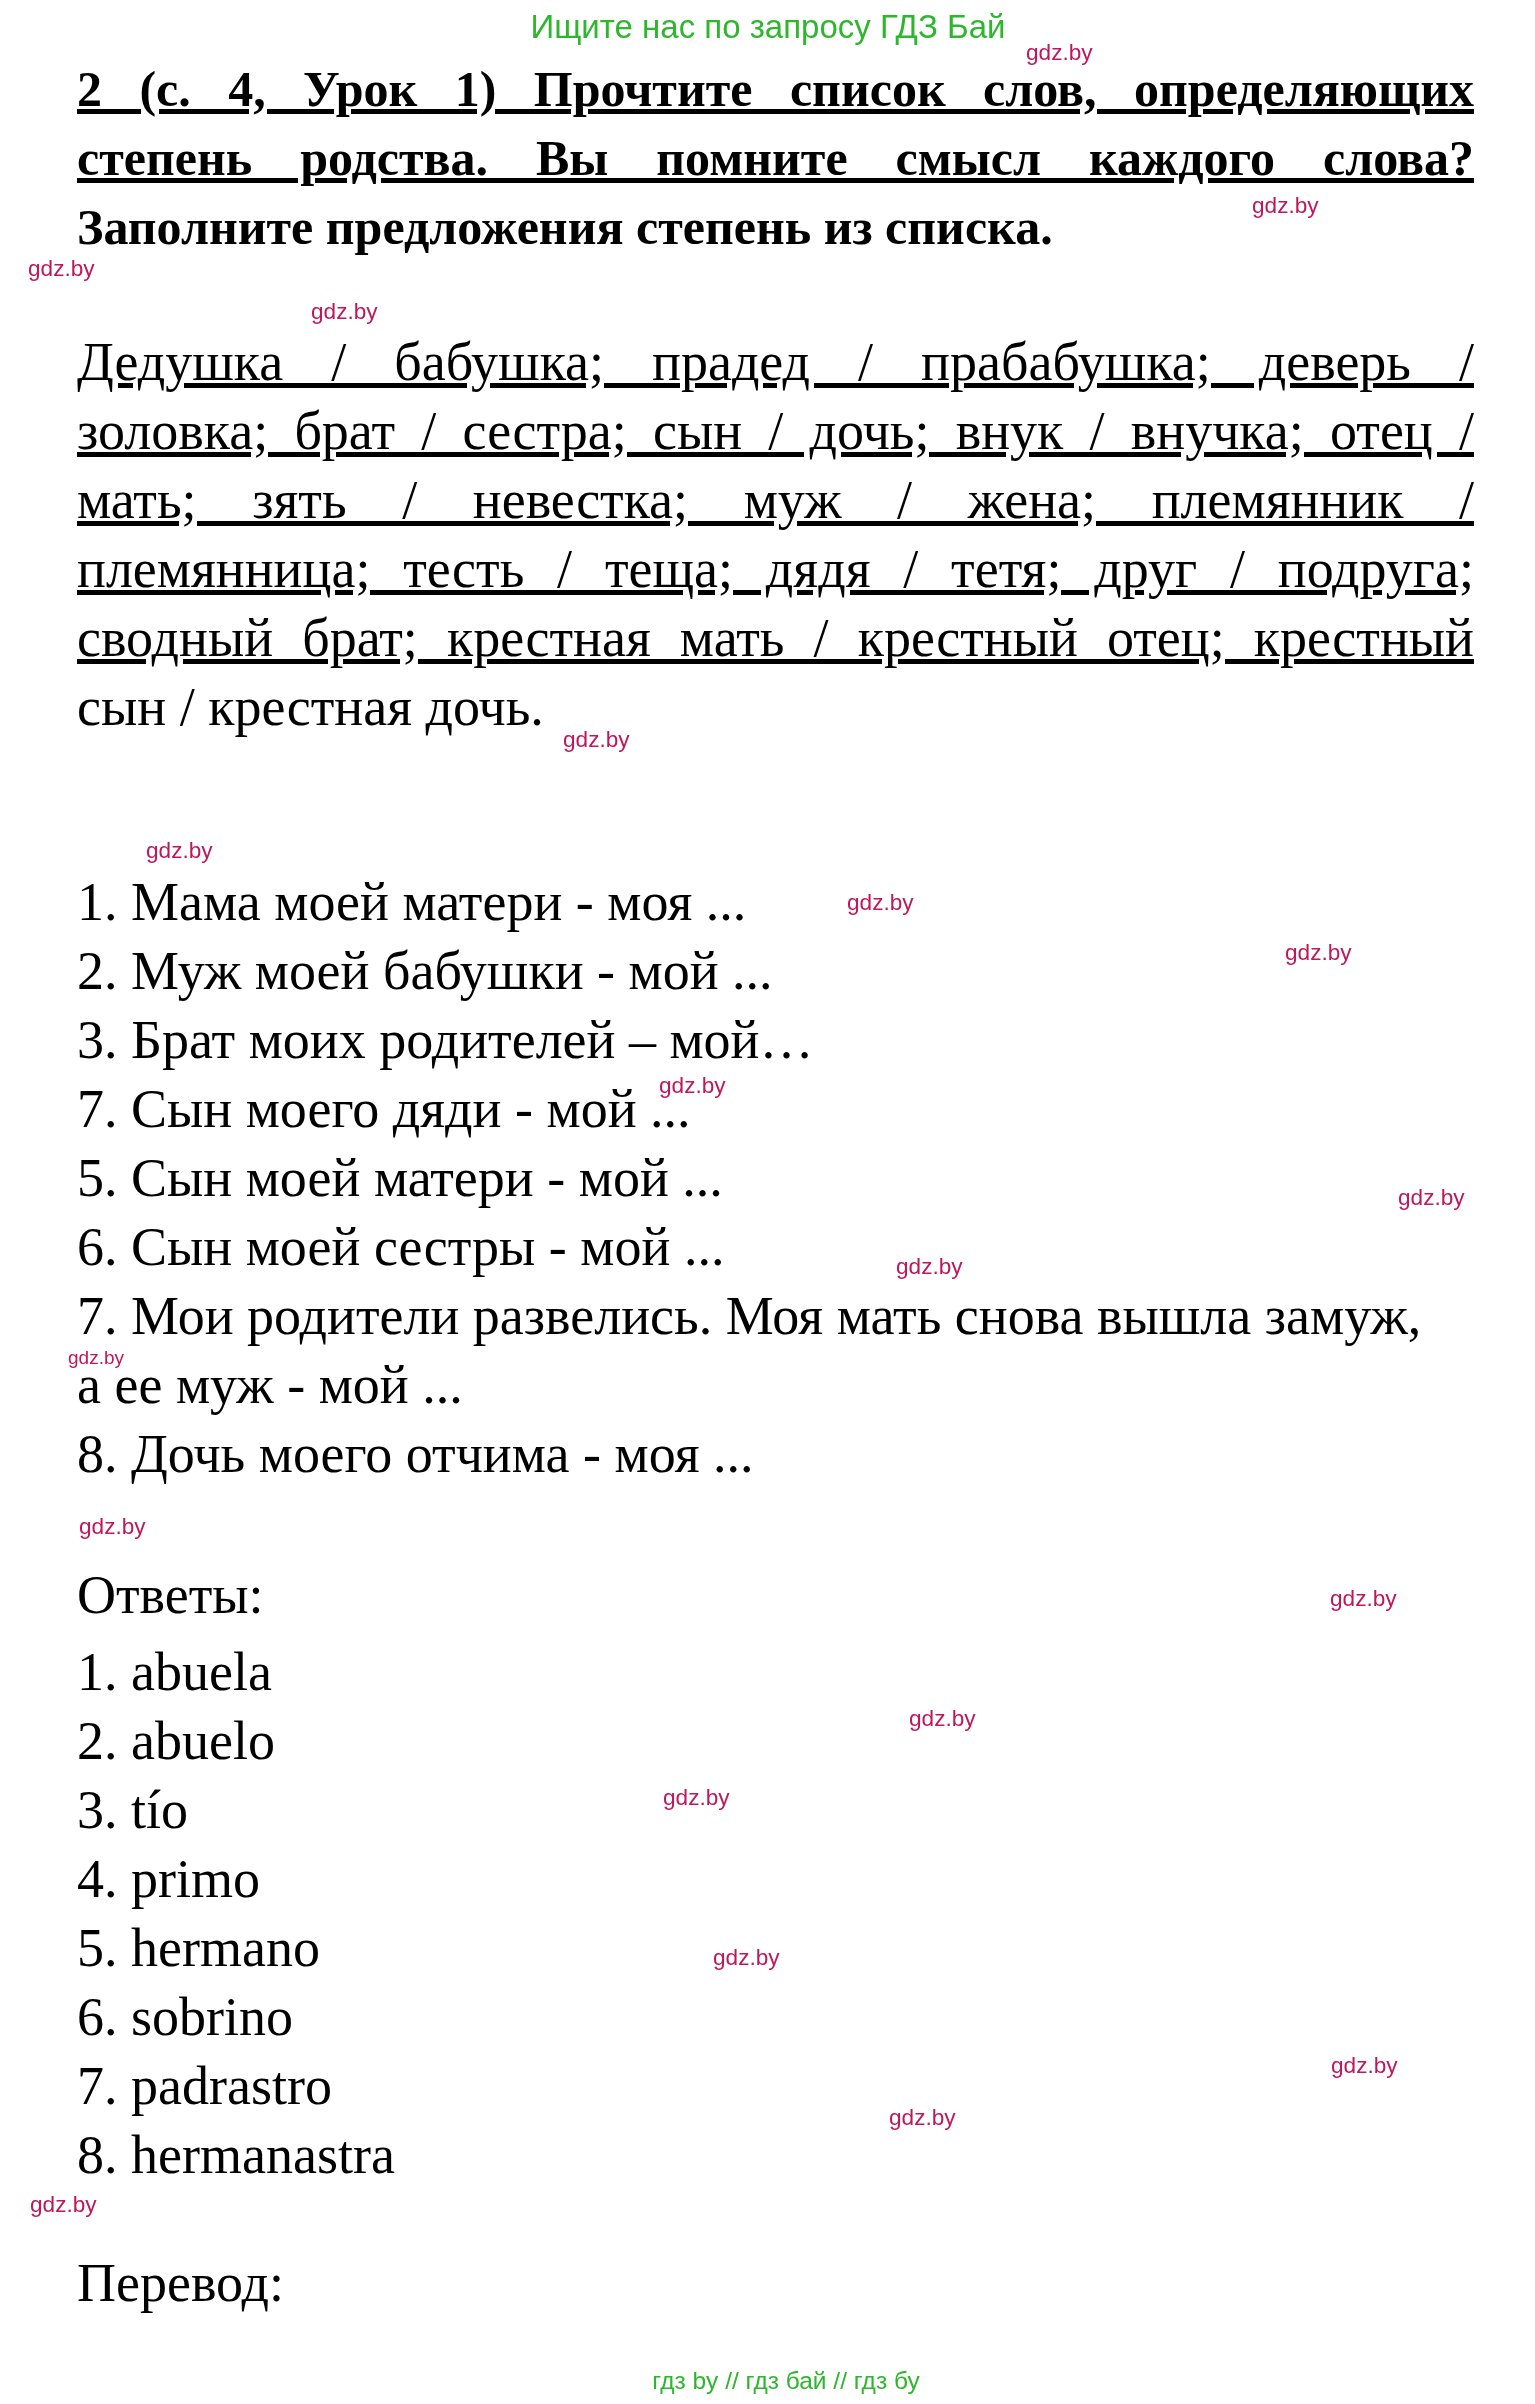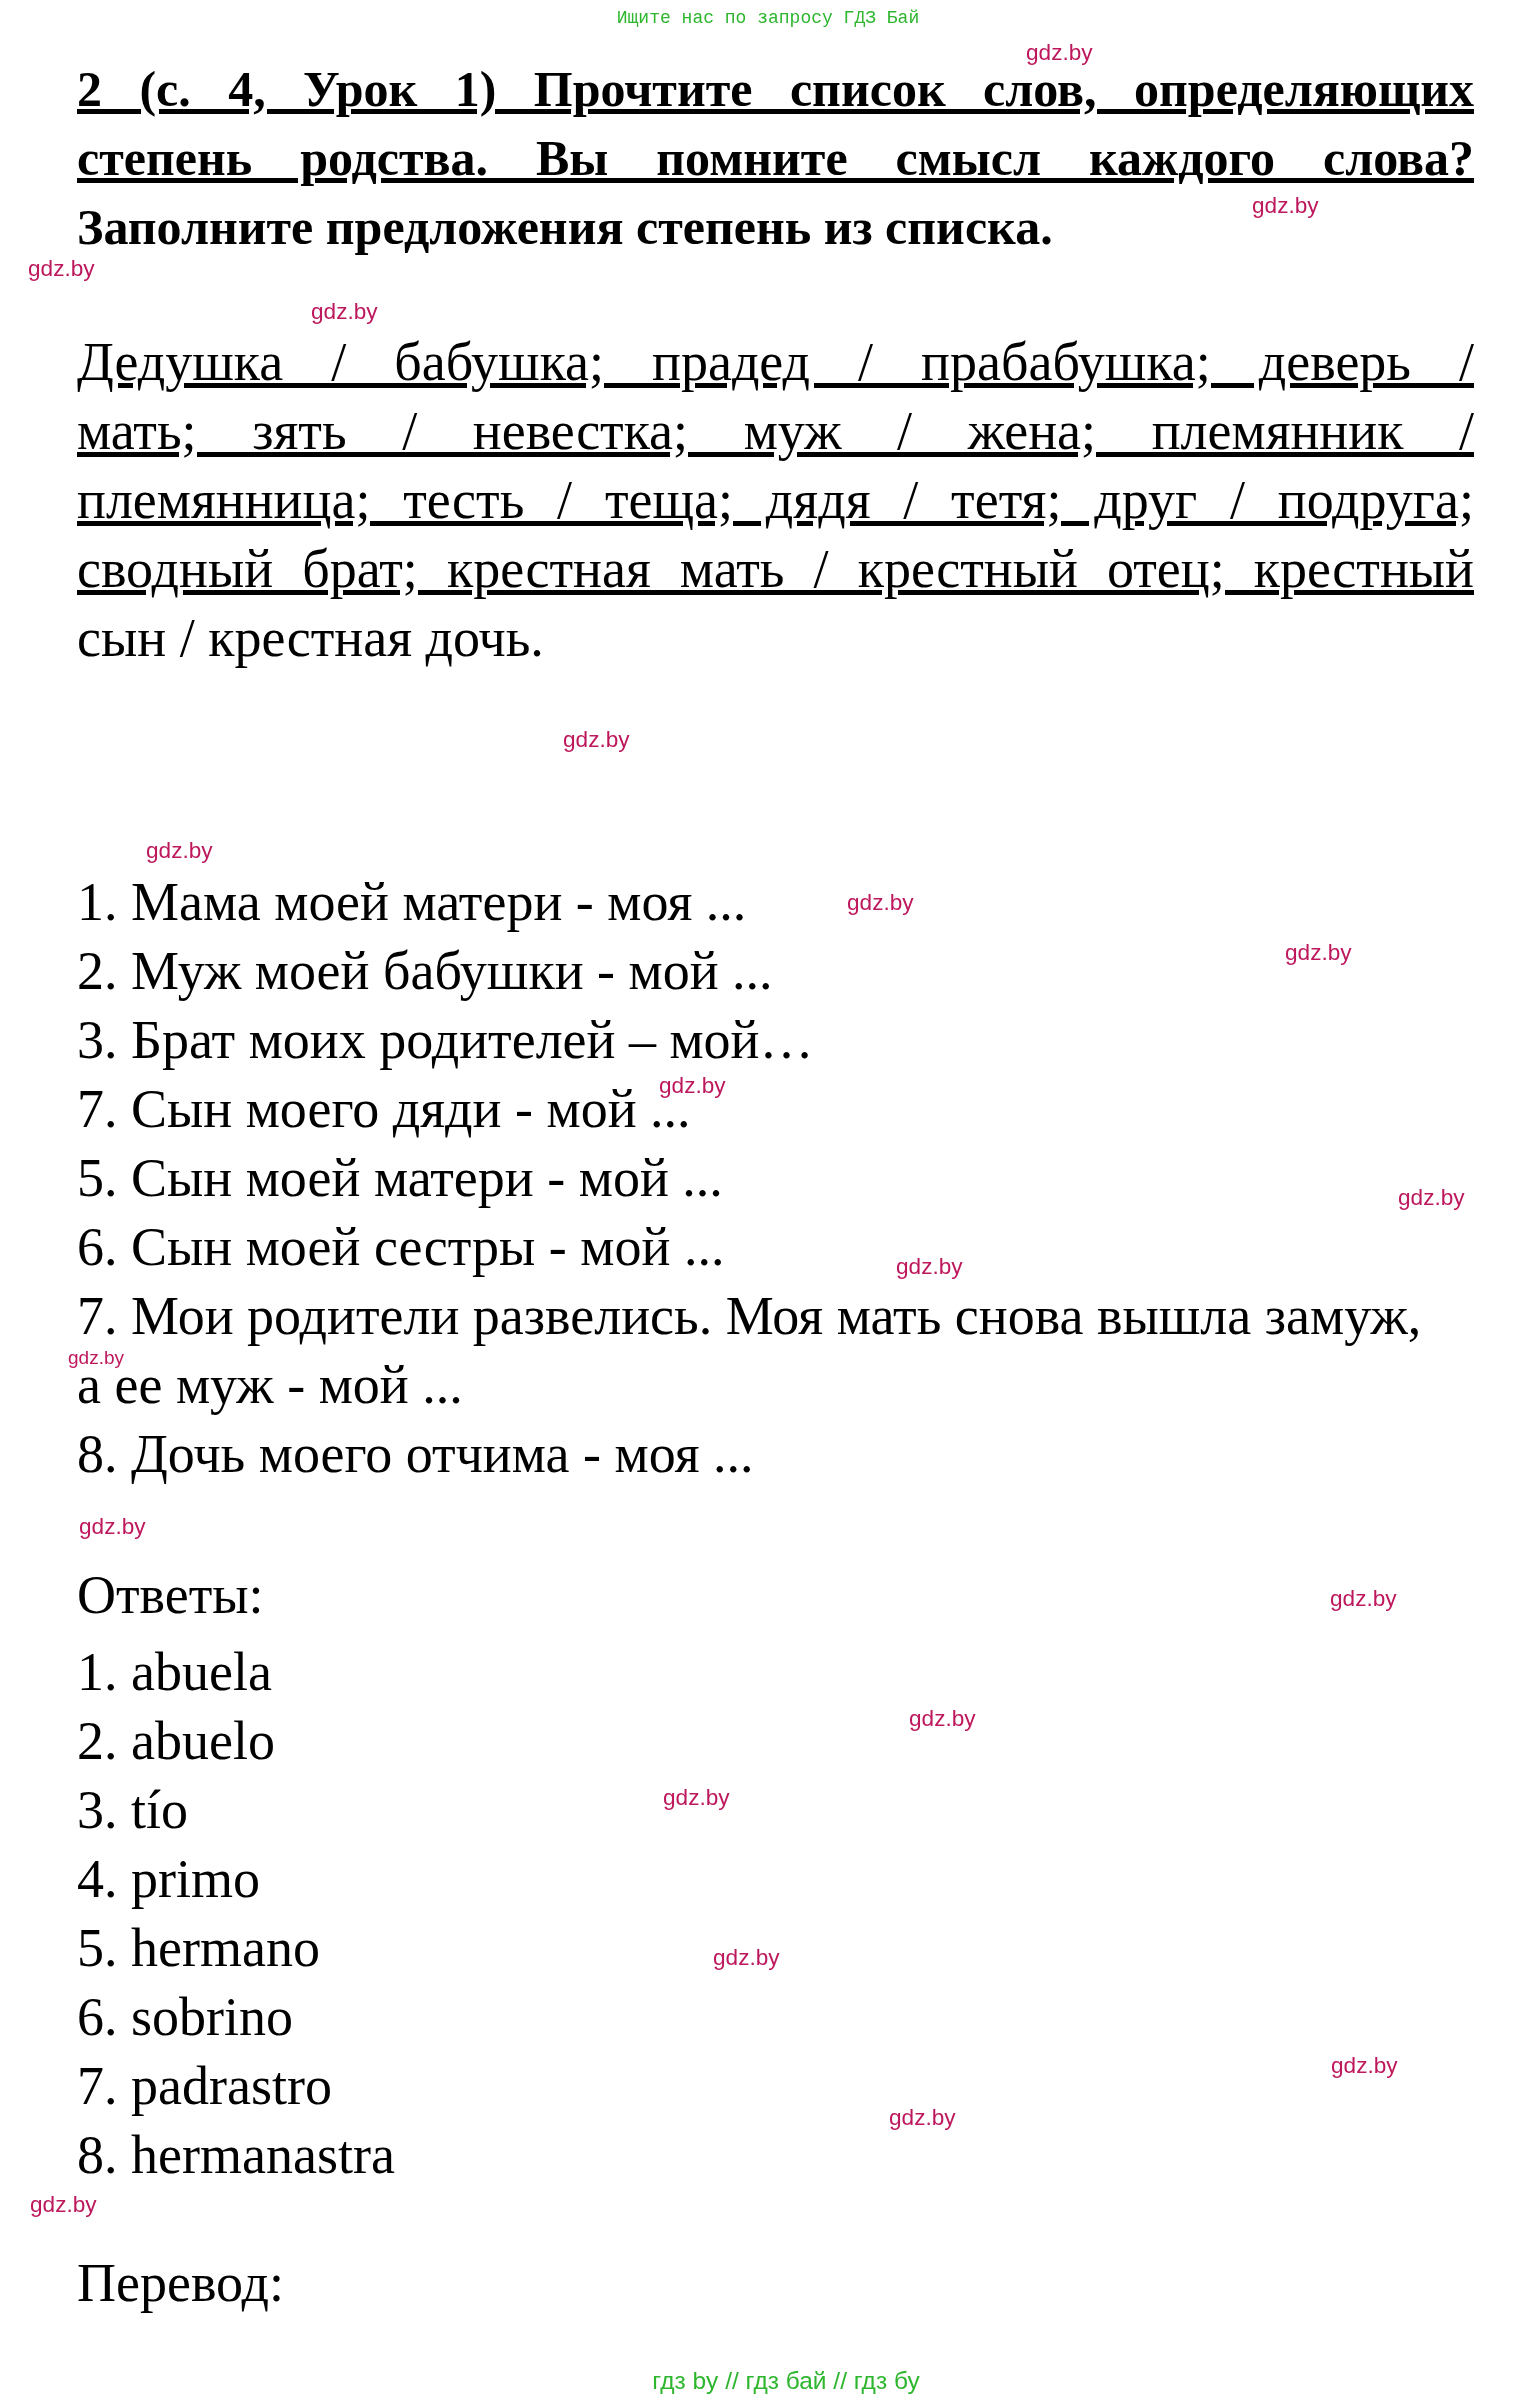--- a/index.html
+++ b/index.html
@@ -11,22 +11,22 @@
     background: #ffffff;
     overflow: hidden;
     font-family: "Liberation Serif", serif;
     color: #000000;
   }
   .promo {
     position: absolute;
     top: 7.5px; left: 0;
     width: 100%;
     text-align: center;
-    font-family: Liberation Mono, monospace;
-    font-size: 18px;
+    font-family: Liberation Sans, sans-serif;
+    font-size: 33px;
     color: #2eb62e;
   }
   .footer {
     position: absolute;
     top: 2367px; left: 0;
     width: 100%;
     text-align: center;
     font-family: "Liberation Sans", sans-serif;
     font-size: 24.5px;
     color: #2eb62e;
@@ -84,20 +84,21 @@
   <span class="wm" style="left:30px;   top:2192px;">gdz.by</span>
 
   <div class="block title">
     <div class="jl">2 (с. 4, Урок 1) Прочтите список слов, определяющих</div>
     <div class="jl">степень родства. Вы помните смысл каждого слова?</div>
     <div>Заполните предложения степень из списка.</div>
   </div>
 
   <div class="block wordlist">
     <div class="jl">Дедушка / бабушка; прадед / прабабушка; деверь /</div>
+    <div class="jl">золовка; брат / сестра; сын / дочь; внук / внучка; отец /</div>
     <div class="jl">мать; зять / невестка; муж / жена; племянник /</div>
     <div class="jl">племянница; тесть / теща; дядя / тетя; друг / подруга;</div>
     <div class="jl">сводный брат; крестная мать / крестный отец; крестный</div>
     <div>сын / крестная дочь.</div>
   </div>
 
   <div class="block sentences">
     <div>1. Мама моей матери - моя ...</div>
     <div>2. Муж моей бабушки - мой ...</div>
     <div>3. Брат моих родителей – мой…</div>

